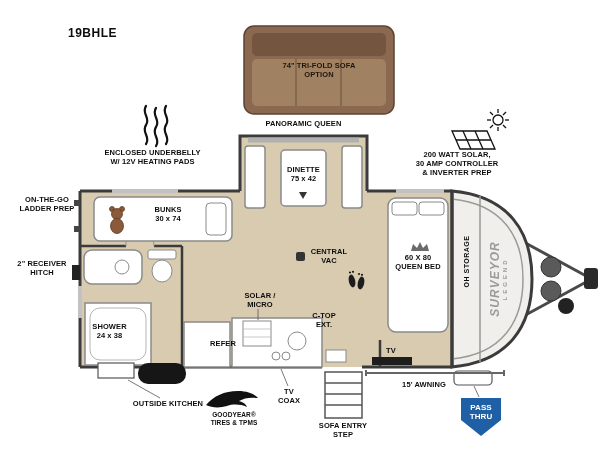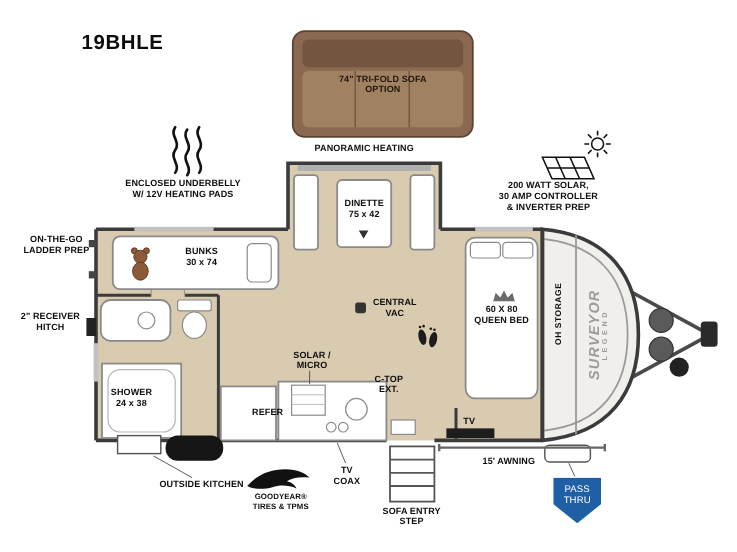--- a/index.html
+++ b/index.html
@@ -1,27 +1,27 @@
 <!DOCTYPE html>
 <html><head>
 <meta charset="utf-8">
 <style>
   *{margin:0;padding:0;box-sizing:border-box}
   body{background:#fff;font-family:"Liberation Sans",sans-serif}
   #stage{position:relative;width:614px;height:460px;background:#ffffff;overflow:hidden}
   svg.plan{position:absolute;left:0;top:0}
   .lbl{position:absolute;font-size:7.5px;line-height:1.2;text-align:center;white-space:pre-line;
        color:#0d0d0d;font-weight:600;letter-spacing:.1px}
-  .title{font-size:17px;font-weight:700;text-align:left;letter-spacing:.5px}
+  .title{font-size:12px;font-weight:700;text-align:left;letter-spacing:.5px}
   .on-sofa{color:#20150c}
   .rot{transform:rotate(-90deg);font-size:7px;letter-spacing:.5px}
   .badge{position:absolute;left:461px;top:398px;width:40px;height:38px;background:#1f5fa5;
          clip-path:polygon(0 0,100% 0,100% 58%,50% 100%,0 58%);
          display:flex;justify-content:center;align-items:flex-start}
-  .badge .lbl{position:static;color:#fff;font-weight:400;font-size:8px;padding-top:5px;line-height:1.15}
+  .badge .lbl{position:static;color:#fff;font-weight:700;font-size:8px;padding-top:5px;line-height:1.15}
   .brand{position:absolute;left:446px;top:263px;width:104px;height:32px;transform:rotate(-90deg);
          display:flex;flex-direction:column;align-items:center;justify-content:center;color:#9b9b9b}
   .brand-name{font-size:12px;font-weight:800;font-style:italic;letter-spacing:1px}
   .brand-series{font-size:6px;letter-spacing:3px;font-weight:700}
 </style>
 </head>
 <body>
 
 <div id="stage">
 
@@ -169,21 +169,21 @@
       <line x1="160" y1="398" x2="128" y2="380"></line>
       <line x1="474" y1="386" x2="479" y2="397"></line>
       <line x1="258" y1="309" x2="258" y2="320"></line>
     </g>
   </svg>
 
   <div class="lbl title" style="left:68px;top:26px;width:80px">19BHLE</div>
 
   <div class="lbl on-sofa" style="left:254px;top:61px;width:130px">74" TRI-FOLD SOFA
 OPTION</div>
-  <div class="lbl" style="left:241px;top:119px;width:125px">PANORAMIC HEATING</div>
+  <div class="lbl" style="left:241px;top:119px;width:125px">PANORAMIC QUEEN</div>
   <div class="lbl" style="left:90px;top:148px;width:125px">ENCLOSED UNDERBELLY
 W/ 12V HEATING PADS</div>
   <div class="lbl" style="left:393px;top:150px;width:128px">200 WATT SOLAR,
 30 AMP CONTROLLER
 &amp; INVERTER PREP</div>
   <div class="lbl" style="left:8px;top:195px;width:78px">ON-THE-GO
 LADDER PREP</div>
   <div class="lbl" style="left:6px;top:259px;width:72px">2" RECEIVER
 HITCH</div>
 

